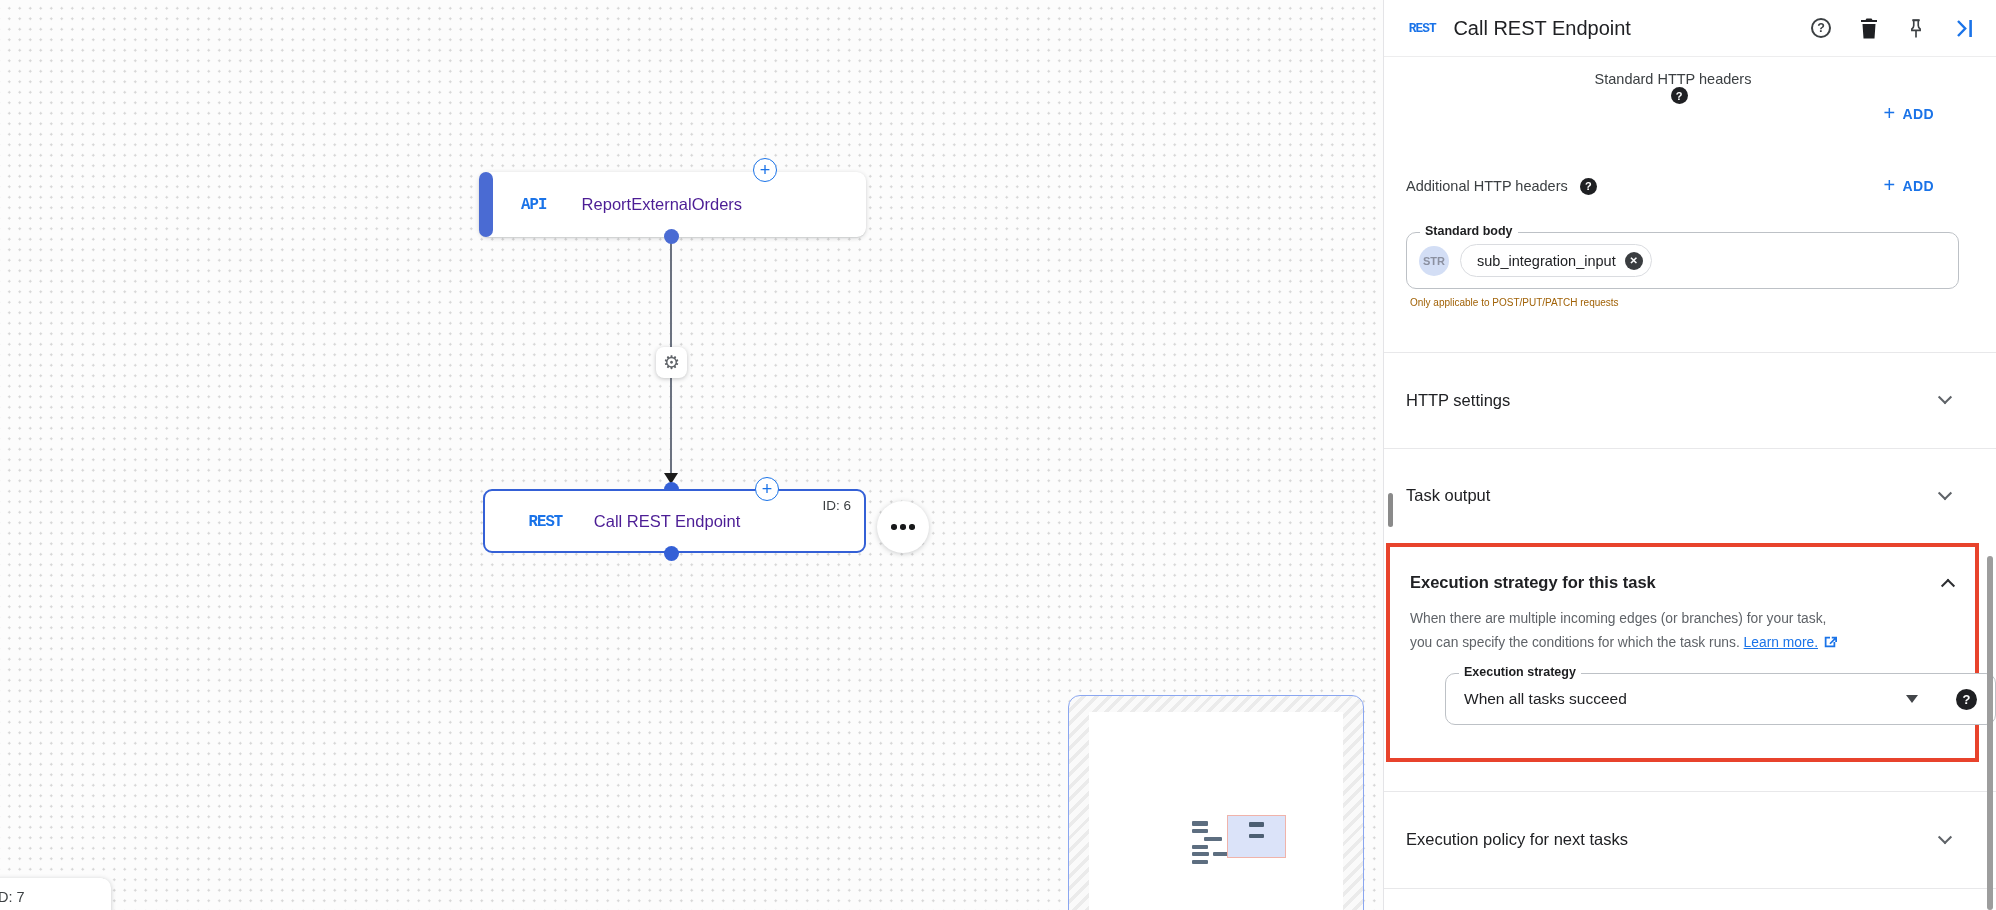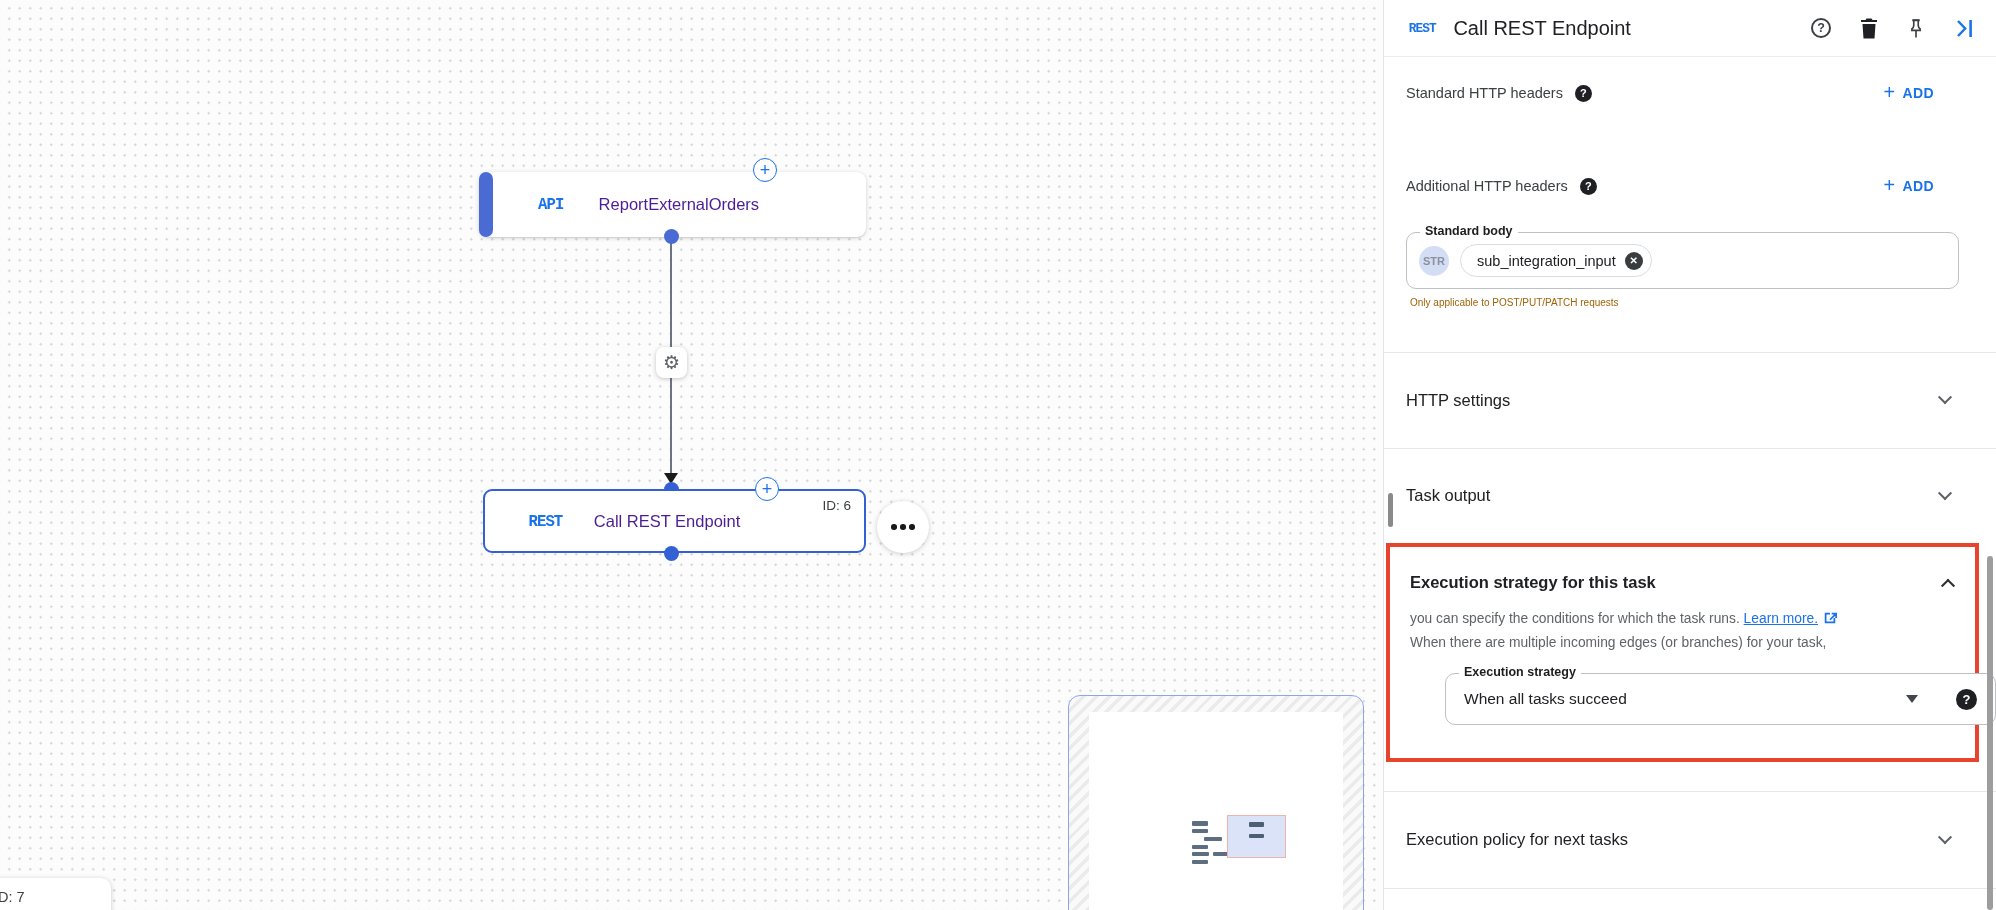--- a/index.html
+++ b/index.html
@@ -14,21 +14,21 @@
     position:absolute; left:0; top:0; width:1383px; height:910px; overflow:hidden;
     background-color:#fcfcfc;
     background-image:radial-gradient(circle, #d4d4d4 1.05px, transparent 1.35px);
     background-size:10.5px 10.5px; background-position:4px 3px;
   }
   .node {
     position:absolute; background:#fff; border-radius:9px;
     display:flex; align-items:center;
     box-shadow:0 1px 4px rgba(60,64,67,.22), 0 1px 1px rgba(60,64,67,.1);
   }
-  .api-node { left:479px; top:172px; width:387px; height:65px; padding-left:58px; }
+  .api-node { left:479px; top:172px; width:387px; height:65px; padding-left:41px; }
   .accent-bar {
     position:absolute; left:0; top:0; width:14px; height:65px;
     background:#4a6bd3; border-radius:7px;
   }
   .node-badge {
     font-family:"Liberation Mono", monospace; font-weight:bold; color:#1a73e8;
     font-size:17px; letter-spacing:-1px; display:inline-block; transform:scaleX(.92);
   }
   .node-title { font-size:16.5px; color:#4c1d95; margin-left:34px; }
   .rest-node {
@@ -262,21 +262,21 @@
       </button>
       <button class="icon-btn">
         <svg width="20" height="19" viewBox="0 0 20 19">
           <path d="M4 2l7.2 7.5L4 17" stroke="#1a73e8" stroke-width="2.4" fill="none"></path>
           <line x1="16.6" y1="1" x2="16.6" y2="18" stroke="#1a73e8" stroke-width="2.6"></line>
         </svg>
       </button>
     </span>
   </div>
 
-  <div class="hdr-row" style="top:71px;">
+  <div class="hdr-row" style="top:71px;flex-direction:column;">
     <span class="lbl">Standard HTTP headers</span>
     <span class="q-fill">?</span>
     <button class="add-btn">
       <span class="add-plus">+</span>
       <span>ADD</span>
     </button>
   </div>
 
   <div class="hdr-row" style="top:164px;">
     <span class="lbl">Additional HTTP headers</span>
@@ -308,27 +308,27 @@
     <span class="chev down"></span>
   </div>
   <div class="left-thumb"></div>
 
   <div class="red-sec">
     <div class="red-title-row">
       <span class="red-title">Execution strategy for this task</span>
       <span class="chev up"></span>
     </div>
     <div class="red-desc">
+      <div>When there are multiple incoming edges (or branches) for your task,</div>
       <div>
         <span>you can specify the conditions for which the task runs.</span>
         <a class="learn-link">Learn more.</a><svg class="ext-icon" width="14" height="14" viewBox="0 0 16 16">
             <path fill="#1a73e8" d="M2 2h6v2H4v8h8v-4h2v6H2V2zm8 0h6v6h-2V5.4l-5.3 5.3-1.4-1.4L12.6 4H10V2z"></path>
           </svg>
       </div>
-      <div>When there are multiple incoming edges (or branches) for your task,</div>
     </div>
     <div class="es-field">
       <span class="fl-label">Execution strategy</span>
       <span class="es-value">When all tasks succeed</span>
       <span class="caret"></span>
       <span class="q-fill">?</span>
     </div>
   </div>
 
   <div class="pdiv" style="top:791px;"></div>

